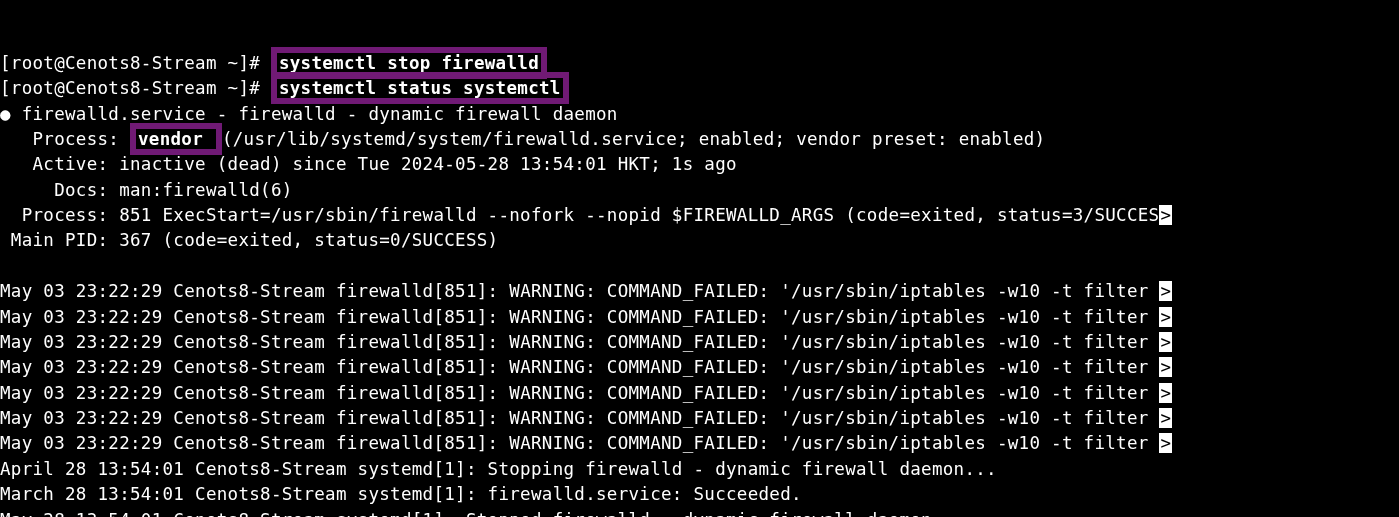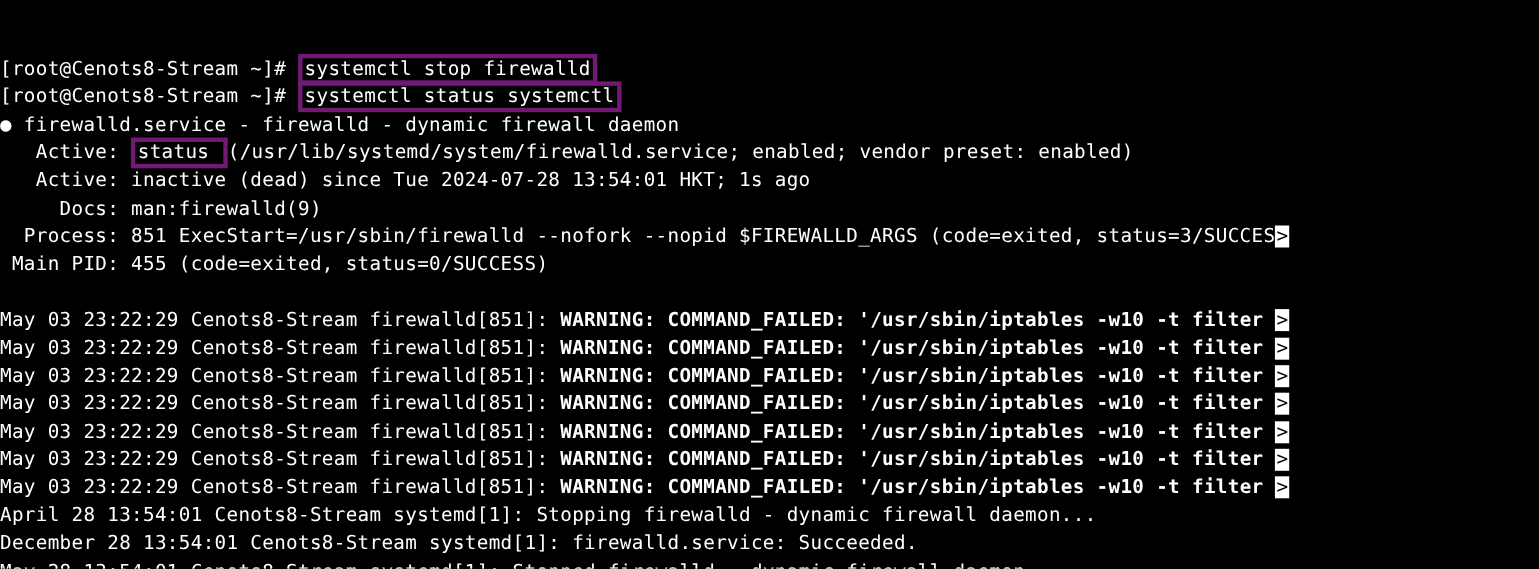--- a/index.html
+++ b/index.html
@@ -11,46 +11,47 @@
     font-size: 17.5px;
     line-height: 1.45;
     white-space: pre;
     width: 1399px;
     height: 517px;
     overflow: hidden;
     letter-spacing: 0.3px;
   }
   .bullet { color: #fff; }
   .red-box {
-    border: 4px solid #701a75;
+    border: 6px solid #701a75;
     padding: 0 2px;
+    font-weight: bold;
   }
-  .bold { font-weight: bold; }
+  .bold { font-weight: normal; }
   .arrow {
     background: #fff;
     color: #000;
     padding: 0 1px;
   }
 </style>
 </head>
 <body>
 
 <pre style="margin:0;"><span>[root@Cenots8-Stream ~]# </span><span class="red-box">systemctl stop firewalld</span>
 <span>[root@Cenots8-Stream ~]# </span><span class="red-box">systemctl status systemctl</span>
 <span class="bullet">●</span><span> firewalld.service - firewalld - dynamic firewall daemon</span>
-<span>   Active: </span><span class="red-box">status </span><span>(/usr/lib/systemd/system/firewalld.service; enabled; vendor preset: enabled)</span>
-<span>   Active: inactive (dead) since Tue 2024-07-28 13:54:01 HKT; 1s ago</span>
-<span>     Docs: man:firewalld(9)</span>
+<span>   Process: </span><span class="red-box">vendor </span><span>(/usr/lib/systemd/system/firewalld.service; enabled; vendor preset: enabled)</span>
+<span>   Active: inactive (dead) since Tue 2024-05-28 13:54:01 HKT; 1s ago</span>
+<span>     Docs: man:firewalld(6)</span>
 <span>  Process: 851 ExecStart=/usr/sbin/firewalld --nofork --nopid $FIREWALLD_ARGS (code=exited, status=3/SUCCES</span><span class="arrow">&gt;</span>
-<span> Main PID: 455 (code=exited, status=0/SUCCESS)</span>
+<span> Main PID: 367 (code=exited, status=0/SUCCESS)</span>
 
 <span>May 03 23:22:29 Cenots8-Stream firewalld[851]: </span><span class="bold">WARNING: COMMAND_FAILED: '/usr/sbin/iptables -w10 -t filter </span><span class="arrow">&gt;</span>
 <span>May 03 23:22:29 Cenots8-Stream firewalld[851]: </span><span class="bold">WARNING: COMMAND_FAILED: '/usr/sbin/iptables -w10 -t filter </span><span class="arrow">&gt;</span>
 <span>May 03 23:22:29 Cenots8-Stream firewalld[851]: </span><span class="bold">WARNING: COMMAND_FAILED: '/usr/sbin/iptables -w10 -t filter </span><span class="arrow">&gt;</span>
 <span>May 03 23:22:29 Cenots8-Stream firewalld[851]: </span><span class="bold">WARNING: COMMAND_FAILED: '/usr/sbin/iptables -w10 -t filter </span><span class="arrow">&gt;</span>
 <span>May 03 23:22:29 Cenots8-Stream firewalld[851]: </span><span class="bold">WARNING: COMMAND_FAILED: '/usr/sbin/iptables -w10 -t filter </span><span class="arrow">&gt;</span>
 <span>May 03 23:22:29 Cenots8-Stream firewalld[851]: </span><span class="bold">WARNING: COMMAND_FAILED: '/usr/sbin/iptables -w10 -t filter </span><span class="arrow">&gt;</span>
 <span>May 03 23:22:29 Cenots8-Stream firewalld[851]: </span><span class="bold">WARNING: COMMAND_FAILED: '/usr/sbin/iptables -w10 -t filter </span><span class="arrow">&gt;</span>
 <span>April 28 13:54:01 Cenots8-Stream systemd[1]: Stopping firewalld - dynamic firewall daemon...</span>
-<span>December 28 13:54:01 Cenots8-Stream systemd[1]: firewalld.service: Succeeded.</span>
+<span>March 28 13:54:01 Cenots8-Stream systemd[1]: firewalld.service: Succeeded.</span>
 <span>May 28 13:54:01 Cenots8-Stream systemd[1]: Stopped firewalld - dynamic firewall daemon.</span>
 </pre>
 
 
 </body></html>

